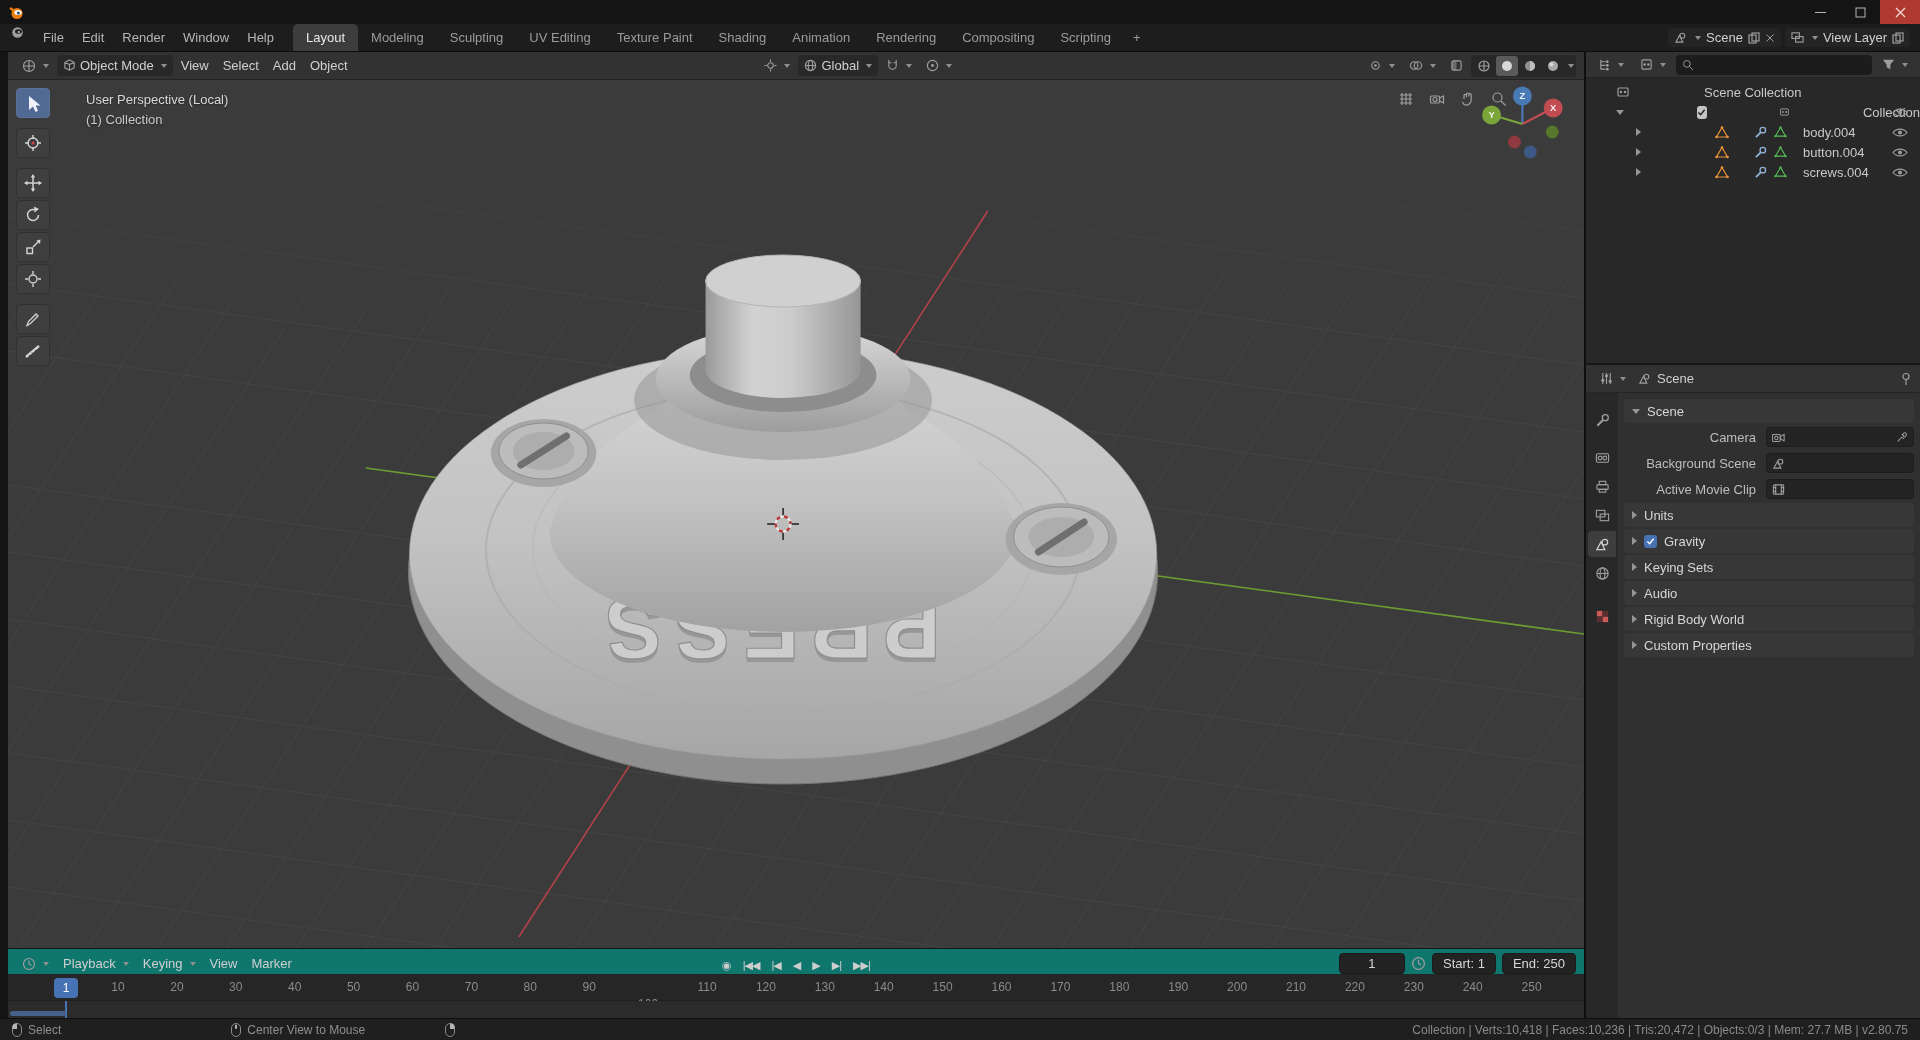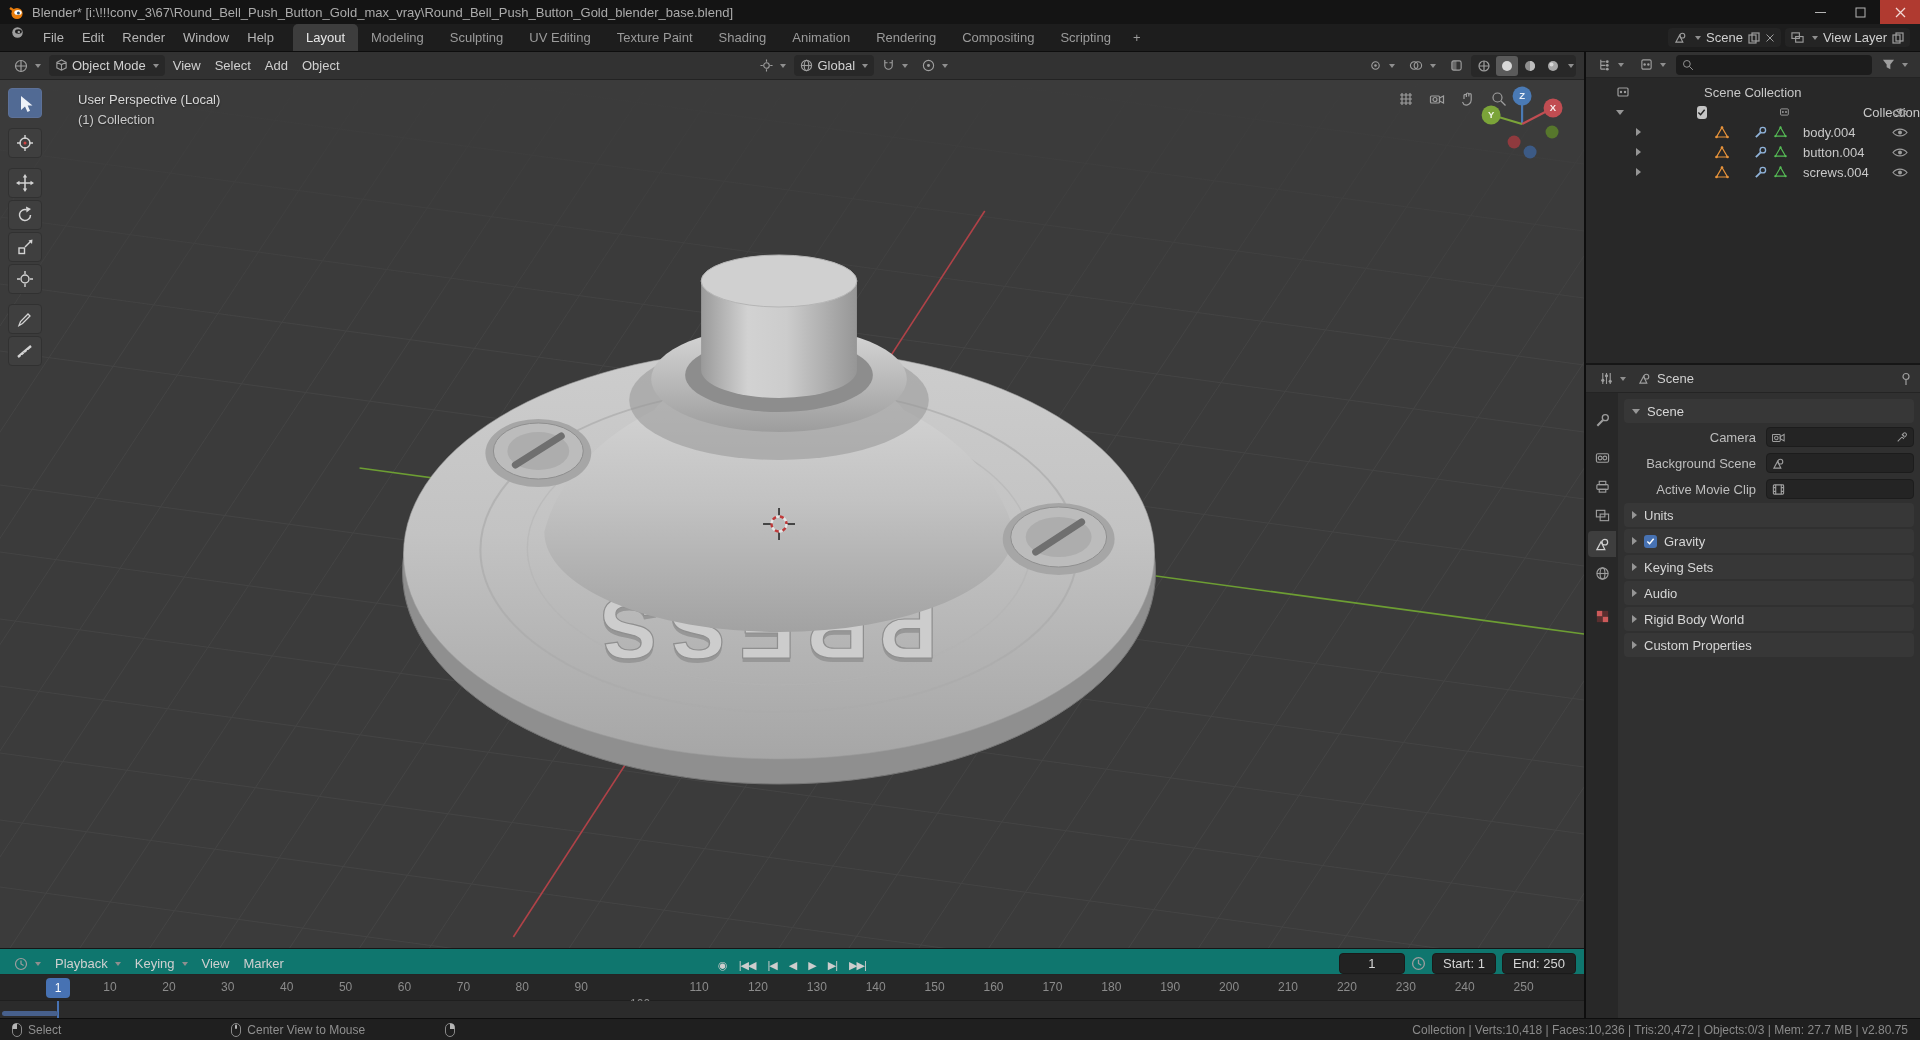--- a/index.html
+++ b/index.html
@@ -25,21 +25,21 @@
   .topbar-right{margin-left:auto;display:flex;align-items:center;gap:4px;padding-right:10px;}
   .selector{display:flex;align-items:center;gap:5px;padding:2px 6px;border-radius:4px;background:#242424;}
   .selector .lbl{color:#cfcfcf;}
 
   .caret{display:inline-block;width:0;height:0;border-left:3.5px solid transparent;border-right:3.5px solid transparent;border-top:4.5px solid #8f8f8f;margin-left:3px;}
   .tri-r{display:inline-block;width:0;height:0;border-top:4px solid transparent;border-bottom:4px solid transparent;border-left:5px solid #969696;}
   .tri-d{display:inline-block;width:0;height:0;border-left:4px solid transparent;border-right:4px solid transparent;border-top:5px solid #969696;}
 
   
   .main{flex:1;display:flex;min-height:0;}
-  .left-col{flex:1;min-width:0;display:flex;flex-direction:column;border-right:2px solid #0e0e0e;}
+  .left-col{flex:1;min-width:0;display:flex;flex-direction:column;border-right:2px solid #0e0e0e;padding-left:8px;}
 
   .vp-header{height:28px;background:#323232;border-bottom:1px solid #232323;display:flex;align-items:center;padding:0 8px;flex:none;gap:2px;}
   .hbtn{display:flex;align-items:center;gap:4px;padding:3px 6px;border-radius:4px;color:#d0d0d0;white-space:nowrap;}
   .hbtn.dark{background:#282828;}
   .vph-spacer{flex:1;}
   .shade-group{display:flex;align-items:center;background:#282828;border-radius:4px;padding:1px 2px;gap:1px;}
   .shade-btn{width:22px;height:20px;display:flex;align-items:center;justify-content:center;border-radius:3px;}
   .shade-btn.active{background:#5a5a5a;}
 
   
@@ -110,21 +110,20 @@
 
 <div id="app">
 
   <div class="titlebar">
     <svg class="ic" width="16" height="16" viewBox="0 0 16 16">
       <path d="M2 4 L8 8" stroke="#e87d0d" stroke-width="2.4" fill="none"></path>
       <circle cx="9" cy="9.5" r="5.6" fill="#e87d0d"></circle>
       <ellipse cx="10" cy="8.6" rx="3.7" ry="2.5" fill="#ffffff"></ellipse>
       <circle cx="10.4" cy="9" r="1.5" fill="#2a4d6e"></circle>
     </svg>
-    <span class="title">Blender* [i:\!!!conv_3\67\Round_Bell_Push_Button_Gold_max_vray\Round_Bell_Push_Button_Gold_blender_base.blend]</span>
     <div class="wincontrols">
       <div class="winbtn">
         <svg class="ic" width="11" height="11" viewBox="0 0 11 11">
             <line x1="0" y1="5.5" x2="11" y2="5.5" stroke="#b5b5b5"></line>
           </svg>
       </div>
       <div class="winbtn">
         <svg class="ic" width="11" height="11" viewBox="0 0 11 11">
             <rect x="1" y="1" width="9" height="9" fill="none" stroke="#b5b5b5"></rect>
           </svg>

